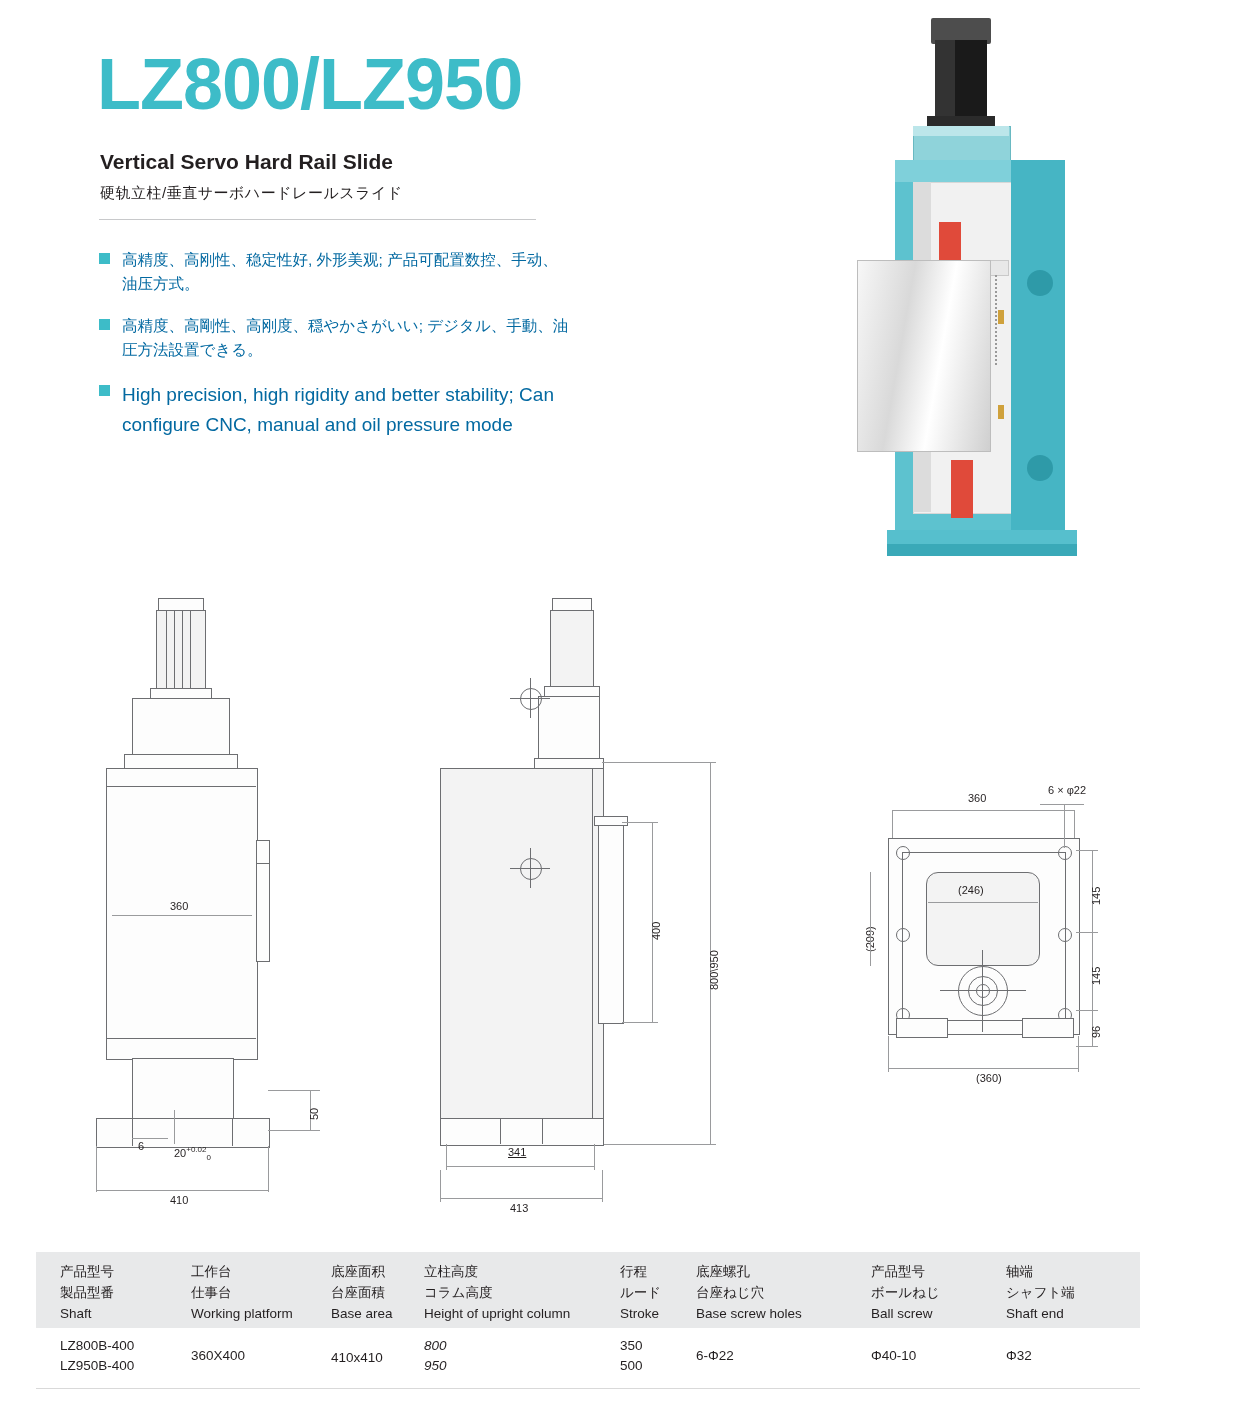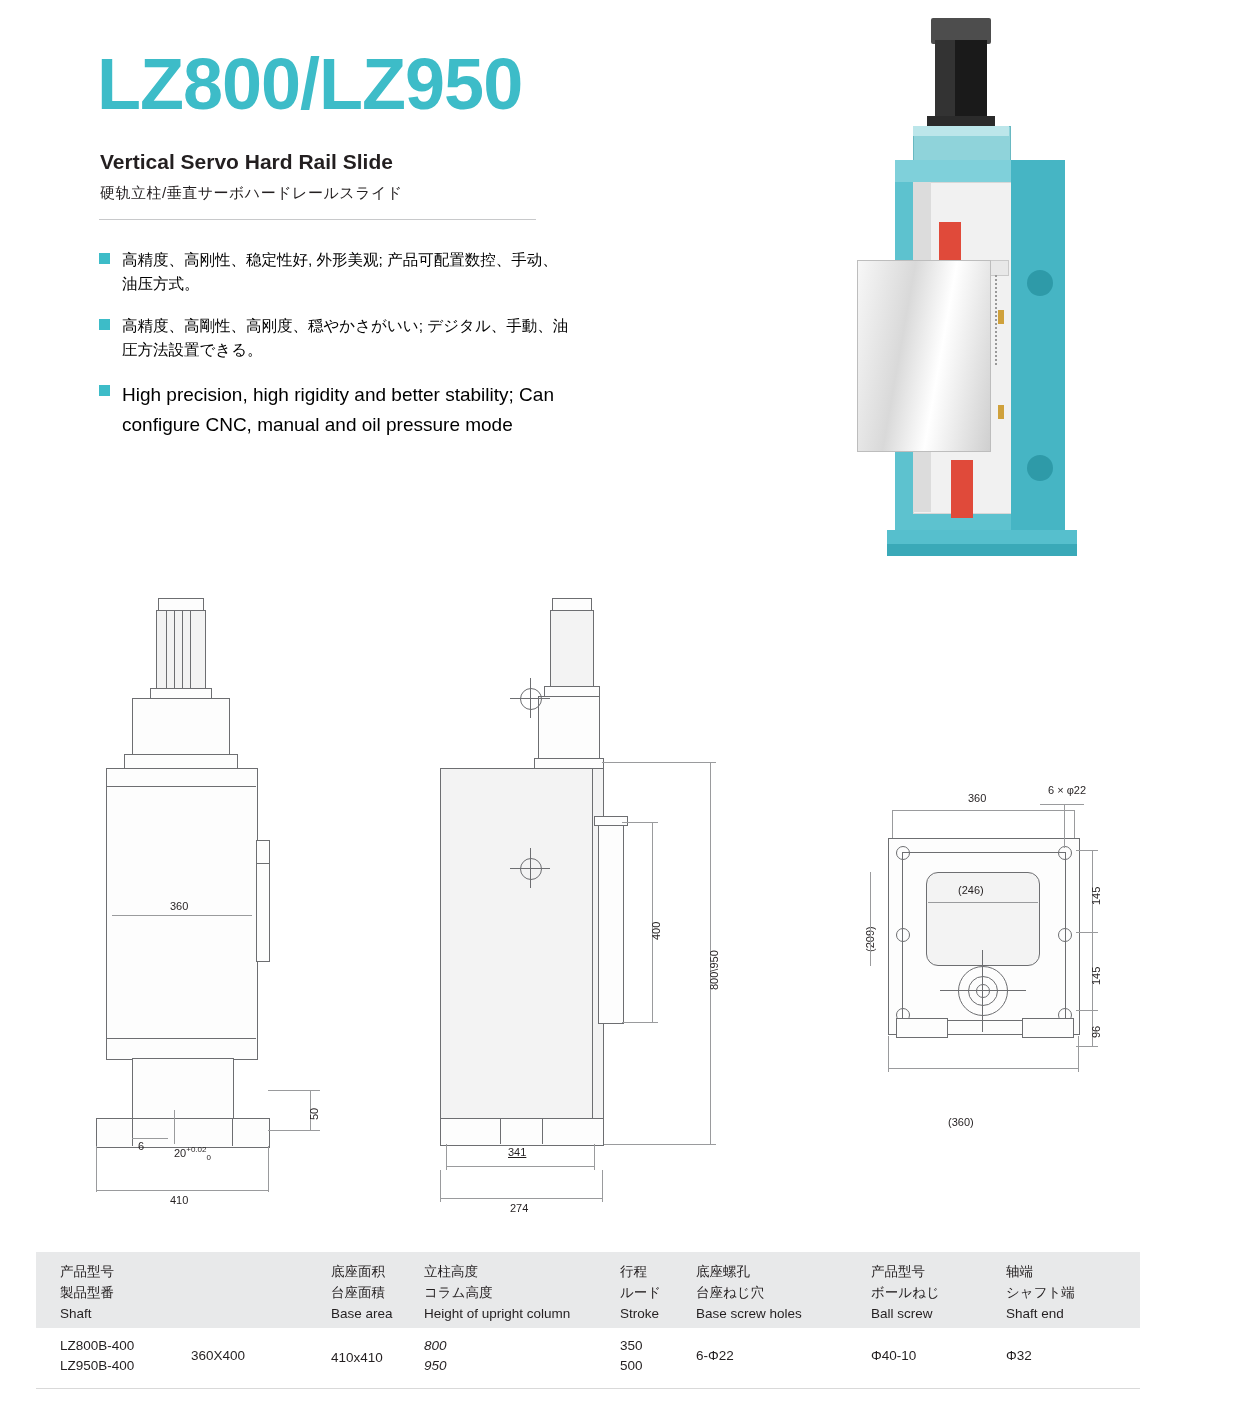--- a/index.html
+++ b/index.html
@@ -65,21 +65,21 @@
     width: 11px;
     height: 11px;
     background: #3dbcc8;
     margin-top: 5px;
     margin-right: 12px;
     flex: 0 0 auto;
   }
   .bullet-text {
     font-size: 15.5px;
     line-height: 1.55;
-    color: #000000;
+    color: #0369a1;
   }
   .bullet-text.en {
     font-size: 19px;
   }
 
   
   .photo {
     position: absolute;
     left: 835px;
     top: 10px;
@@ -307,21 +307,21 @@
   <div class="dl v" style="left:112px; top:528px; height:26px;"></div>
 
   <div class="ext h" style="left:16px; top:576px; width:148px;"></div>
   <div class="ext v" style="left:16px; top:554px; height:26px;"></div>
   <div class="ext v" style="left:164px; top:554px; height:26px;"></div>
   <div class="dim-txt" style="left:78px; top:556px;text-decoration:underline;">341</div>
 
   <div class="ext h" style="left:10px; top:608px; width:162px;"></div>
   <div class="ext v" style="left:10px; top:580px; height:32px;"></div>
   <div class="ext v" style="left:172px; top:580px; height:32px;"></div>
-  <div class="dim-txt" style="left:80px; top:612px;">274</div>
+  <div class="dim-txt" style="left:80px; top:612px;">413</div>
 </div>
 
 <div class="drawing" style="left:840px; top:780px; width:290px; height:330px;">
 
   <div class="dbox" style="left:48px; top:58px; width:190px; height:195px;"></div>
   <div class="dbox" style="left:62px; top:72px; width:162px; height:167px;"></div>
   <div class="dbox fill" style="left:86px; top:92px; width:112px; height:92px; border-radius:12px;"></div>
 
   <div class="circ" style="left:56px; top:66px; width:12px; height:12px;"></div>
   <div class="circ" style="left:218px; top:66px; width:12px; height:12px;"></div>
@@ -361,30 +361,35 @@
   <div class="ext v" style="left:252px; top:230px; height:36px;"></div>
   <div class="dim-txt rot" style="left:250px; top:258px;">96</div>
   <div class="ext h" style="left:236px; top:70px; width:22px;"></div>
   <div class="ext h" style="left:236px; top:152px; width:22px;"></div>
   <div class="ext h" style="left:236px; top:230px; width:22px;"></div>
   <div class="ext h" style="left:236px; top:266px; width:22px;"></div>
 
   <div class="ext h" style="left:48px; top:288px; width:190px;"></div>
   <div class="ext v" style="left:48px; top:256px; height:36px;"></div>
   <div class="ext v" style="left:238px; top:256px; height:36px;"></div>
-  <div class="dim-txt" style="left:108px; top:292px;margin-top:44px;">(360)</div>
+  <div class="dim-txt" style="left:136px; top:292px;">(360)</div>
 </div>
 
 <div class="table-wrap">
   <div class="thead">
     <div class="th" style="left:24px; width:150px;">
       <div>产品型号</div>
       <div>製品型番</div>
       <div>Shaft</div>
     </div>
+    <div class="th" style="left:155px; width:150px;">
+      <div>工作台</div>
+      <div>仕事台</div>
+      <div>Working platform</div>
+    </div>
     <div class="th" style="left:295px; width:110px;">
       <div>底座面积</div>
       <div>台座面積</div>
       <div>Base area</div>
     </div>
     <div class="th" style="left:388px; width:200px;">
       <div>立柱高度</div>
       <div>コラム高度</div>
       <div>Height of upright column</div>
     </div>

